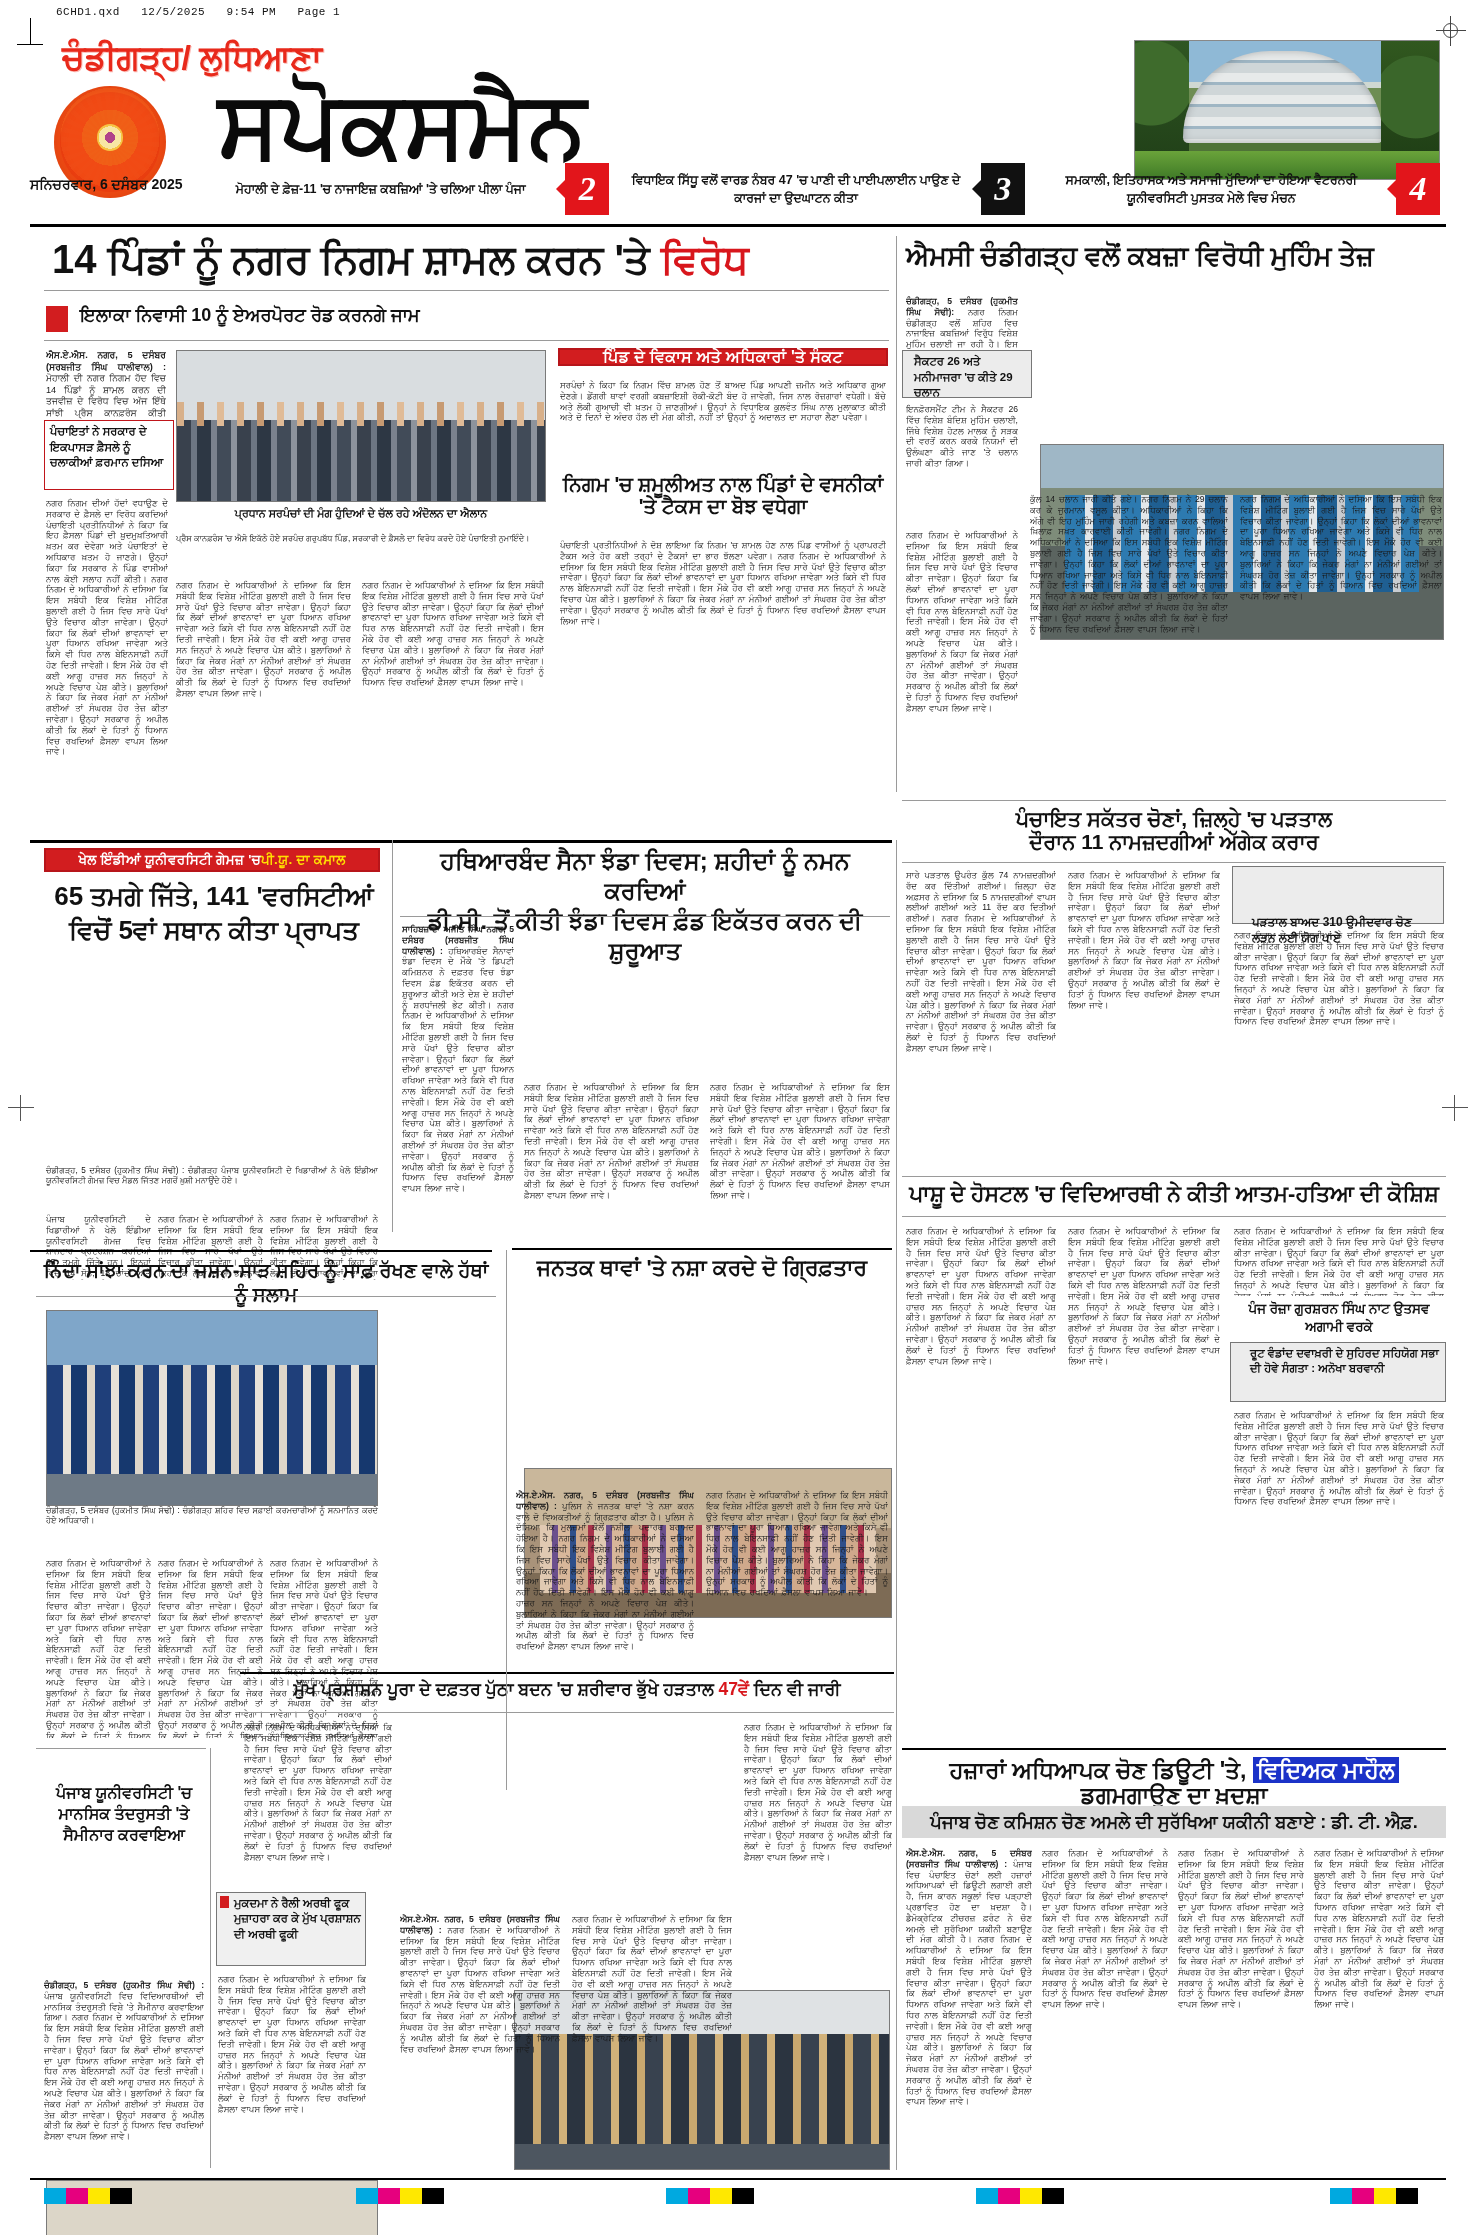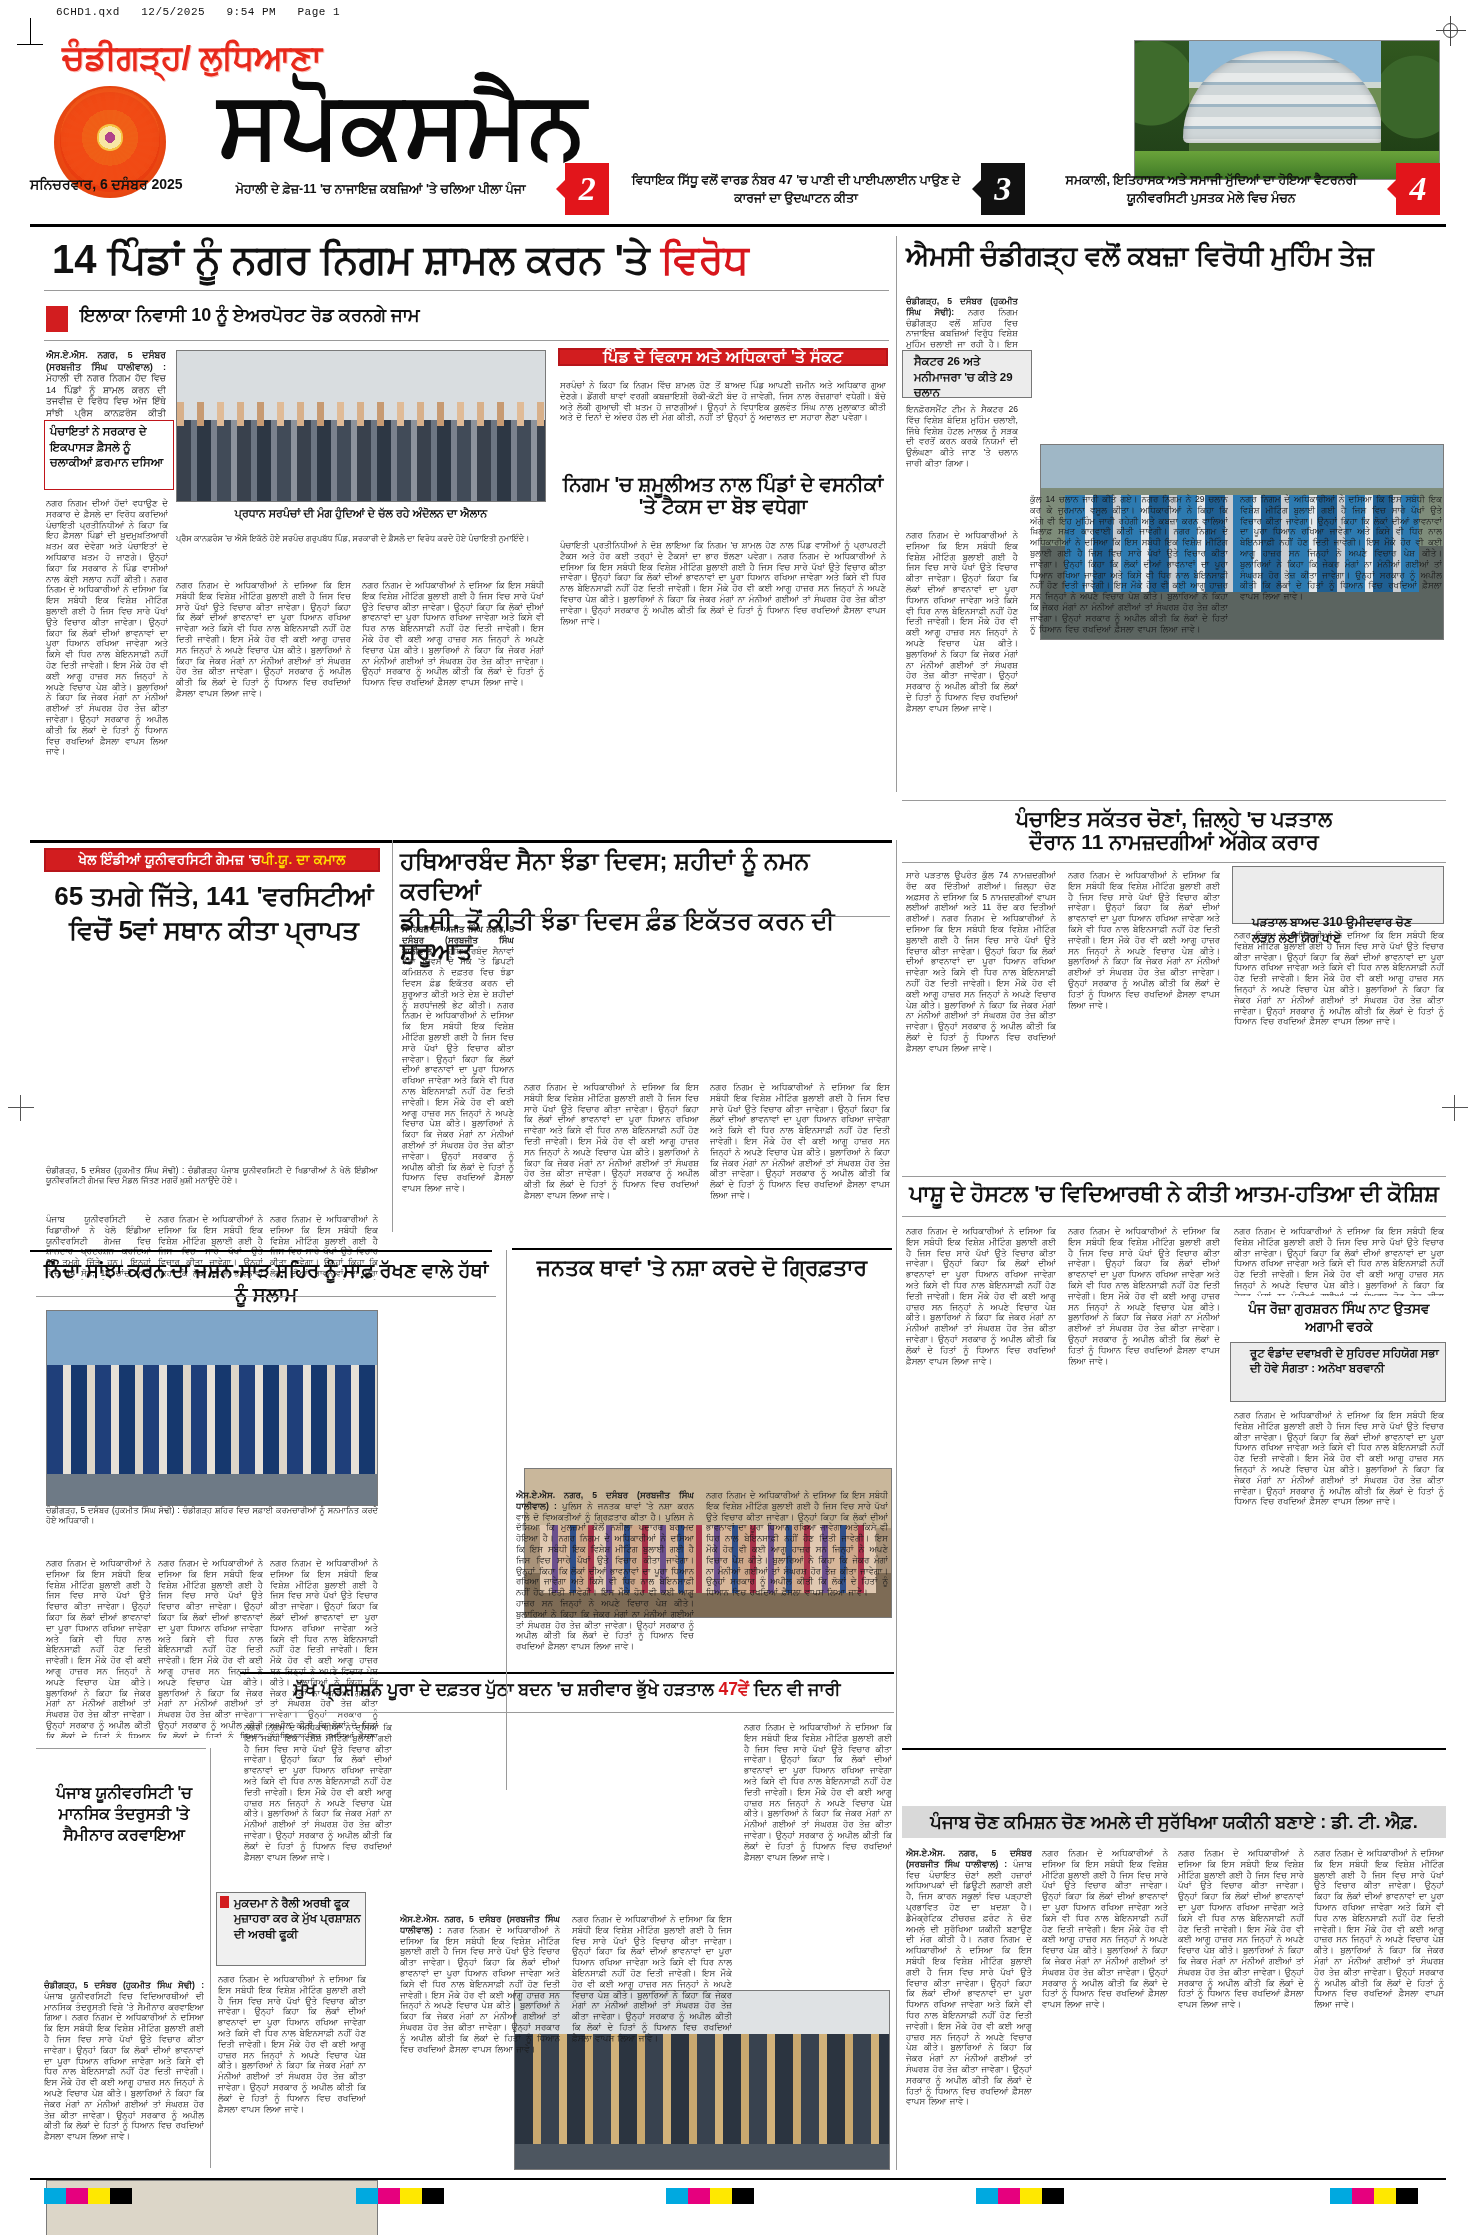--- a/index.html
+++ b/index.html
@@ -481,21 +481,21 @@
   <div class="col dense" style="left:46px; top:1214px; width:105px; height:66px;">
     <span>ਪੰਜਾਬ ਯੂਨੀਵਰਸਿਟੀ ਦੇ ਖਿਡਾਰੀਆਂ ਨੇ ਖੇਲੋ ਇੰਡੀਆ ਯੂਨੀਵਰਸਿਟੀ ਗੇਮਜ਼ ਵਿਚ ਸ਼ਾਨਦਾਰ ਪ੍ਰਦਰਸ਼ਨ ਕਰਦਿਆਂ 65 ਤਮਗੇ ਜਿੱਤੇ ਹਨ। ਇਨ੍ਹਾਂ ਵਿਚ 14 ਸੋਨ, 18 ਚਾਂਦੀ ਅਤੇ 33 ਕਾਂਸੀ ਦੇ ਤਮਗੇ ਸ਼ਾਮਲ ਹਨ। 141 ਯੂਨੀਵਰਸਿਟੀਆਂ ਵਿਚੋਂ ਪੰਜਾਬ ਯੂਨੀਵਰਸਿਟੀ ਨੇ 5ਵਾਂ ਸਥਾਨ ਹਾਸਲ ਕੀਤਾ।</span>
   </div>
   <div class="col dense" style="left:158px; top:1214px; width:105px; height:66px;">
     <span>ਨਗਰ ਨਿਗਮ ਦੇ ਅਧਿਕਾਰੀਆਂ ਨੇ ਦਸਿਆ ਕਿ ਇਸ ਸਬੰਧੀ ਇਕ ਵਿਸ਼ੇਸ਼ ਮੀਟਿੰਗ ਬੁਲਾਈ ਗਈ ਹੈ ਜਿਸ ਵਿਚ ਸਾਰੇ ਪੱਖਾਂ ਉਤੇ ਵਿਚਾਰ ਕੀਤਾ ਜਾਵੇਗਾ। ਉਨ੍ਹਾਂ ਕਿਹਾ ਕਿ ਲੋਕਾਂ ਦੀਆਂ ਭਾਵਨਾਵਾਂ ਦਾ ਪੂਰਾ ਧਿਆਨ ਰਖਿਆ ਜਾਵੇਗਾ ਅਤੇ ਕਿਸੇ ਵੀ ਧਿਰ ਨਾਲ ਬੇਇਨਸਾਫ਼ੀ ਨਹੀਂ ਹੋਣ ਦਿਤੀ ਜਾਵੇਗੀ। ਇਸ ਮੌਕੇ ਹੋਰ ਵੀ ਕਈ ਆਗੂ ਹਾਜ਼ਰ ਸਨ ਜਿਨ੍ਹਾਂ ਨੇ ਅਪਣੇ ਵਿਚਾਰ ਪੇਸ਼ ਕੀਤੇ। ਬੁਲਾਰਿਆਂ ਨੇ ਕਿਹਾ ਕਿ ਜੇਕਰ ਮੰਗਾਂ ਨਾ ਮੰਨੀਆਂ ਗਈਆਂ ਤਾਂ ਸੰਘਰਸ਼ ਹੋਰ ਤੇਜ਼ ਕੀਤਾ ਜਾਵੇਗਾ। ਉਨ੍ਹਾਂ ਸਰਕਾਰ ਨੂੰ ਅਪੀਲ ਕੀਤੀ ਕਿ ਲੋਕਾਂ ਦੇ ਹਿਤਾਂ ਨੂੰ ਧਿਆਨ ਵਿਚ ਰਖਦਿਆਂ ਫ਼ੈਸਲਾ ਵਾਪਸ ਲਿਆ ਜਾਵੇ।</span>
   </div>
   <div class="col dense" style="left:270px; top:1214px; width:108px; height:66px;">
     <span>ਨਗਰ ਨਿਗਮ ਦੇ ਅਧਿਕਾਰੀਆਂ ਨੇ ਦਸਿਆ ਕਿ ਇਸ ਸਬੰਧੀ ਇਕ ਵਿਸ਼ੇਸ਼ ਮੀਟਿੰਗ ਬੁਲਾਈ ਗਈ ਹੈ ਜਿਸ ਵਿਚ ਸਾਰੇ ਪੱਖਾਂ ਉਤੇ ਵਿਚਾਰ ਕੀਤਾ ਜਾਵੇਗਾ। ਉਨ੍ਹਾਂ ਕਿਹਾ ਕਿ ਲੋਕਾਂ ਦੀਆਂ ਭਾਵਨਾਵਾਂ ਦਾ ਪੂਰਾ ਧਿਆਨ ਰਖਿਆ ਜਾਵੇਗਾ ਅਤੇ ਕਿਸੇ ਵੀ ਧਿਰ ਨਾਲ ਬੇਇਨਸਾਫ਼ੀ ਨਹੀਂ ਹੋਣ ਦਿਤੀ ਜਾਵੇਗੀ। ਇਸ ਮੌਕੇ ਹੋਰ ਵੀ ਕਈ ਆਗੂ ਹਾਜ਼ਰ ਸਨ ਜਿਨ੍ਹਾਂ ਨੇ ਅਪਣੇ ਵਿਚਾਰ ਪੇਸ਼ ਕੀਤੇ। ਬੁਲਾਰਿਆਂ ਨੇ ਕਿਹਾ ਕਿ ਜੇਕਰ ਮੰਗਾਂ ਨਾ ਮੰਨੀਆਂ ਗਈਆਂ ਤਾਂ ਸੰਘਰਸ਼ ਹੋਰ ਤੇਜ਼ ਕੀਤਾ ਜਾਵੇਗਾ। ਉਨ੍ਹਾਂ ਸਰਕਾਰ ਨੂੰ ਅਪੀਲ ਕੀਤੀ ਕਿ ਲੋਕਾਂ ਦੇ ਹਿਤਾਂ ਨੂੰ ਧਿਆਨ ਵਿਚ ਰਖਦਿਆਂ ਫ਼ੈਸਲਾ ਵਾਪਸ ਲਿਆ ਜਾਵੇ।</span>
   </div>
 
-  <div class="hl" style="left:400px; top:846px; width:490px; font-size:24px; line-height:1.25;">
+  <div class="hl" style="left:400px; top:846px; width:490px; font-size:24px; text-align:center; line-height:1.25;">
     <div>ਹਥਿਆਰਬੰਦ ਸੈਨਾ ਝੰਡਾ ਦਿਵਸ; ਸ਼ਹੀਦਾਂ ਨੂੰ ਨਮਨ ਕਰਦਿਆਂ</div>
     <div>ਡੀ.ਸੀ. ਤੋਂ ਕੀਤੀ ਝੰਡਾ ਦਿਵਸ ਫ਼ੰਡ ਇਕੱਤਰ ਕਰਨ ਦੀ ਸ਼ੁਰੂਆਤ</div>
   </div>
   <div class="hrule" style="left:400px; top:916px; width:490px;"></div>
 
   <div class="col dense" style="left:402px; top:924px; width:112px; height:300px;">
     <span class="lead">ਸਾਹਿਬਜ਼ਾਦਾ ਅਜੀਤ ਸਿੰਘ ਨਗਰ, 5 ਦਸੰਬਰ (ਸਰਬਜੀਤ ਸਿੰਘ ਧਾਲੀਵਾਲ) :</span>
     <span>ਹਥਿਆਰਬੰਦ ਸੈਨਾਵਾਂ ਝੰਡਾ ਦਿਵਸ ਦੇ ਮੌਕੇ 'ਤੇ ਡਿਪਟੀ ਕਮਿਸ਼ਨਰ ਨੇ ਦਫ਼ਤਰ ਵਿਚ ਝੰਡਾ ਦਿਵਸ ਫ਼ੰਡ ਇਕੱਤਰ ਕਰਨ ਦੀ ਸ਼ੁਰੂਆਤ ਕੀਤੀ ਅਤੇ ਦੇਸ਼ ਦੇ ਸ਼ਹੀਦਾਂ ਨੂੰ ਸ਼ਰਧਾਂਜਲੀ ਭੇਟ ਕੀਤੀ।</span>
     <span>ਨਗਰ ਨਿਗਮ ਦੇ ਅਧਿਕਾਰੀਆਂ ਨੇ ਦਸਿਆ ਕਿ ਇਸ ਸਬੰਧੀ ਇਕ ਵਿਸ਼ੇਸ਼ ਮੀਟਿੰਗ ਬੁਲਾਈ ਗਈ ਹੈ ਜਿਸ ਵਿਚ ਸਾਰੇ ਪੱਖਾਂ ਉਤੇ ਵਿਚਾਰ ਕੀਤਾ ਜਾਵੇਗਾ। ਉਨ੍ਹਾਂ ਕਿਹਾ ਕਿ ਲੋਕਾਂ ਦੀਆਂ ਭਾਵਨਾਵਾਂ ਦਾ ਪੂਰਾ ਧਿਆਨ ਰਖਿਆ ਜਾਵੇਗਾ ਅਤੇ ਕਿਸੇ ਵੀ ਧਿਰ ਨਾਲ ਬੇਇਨਸਾਫ਼ੀ ਨਹੀਂ ਹੋਣ ਦਿਤੀ ਜਾਵੇਗੀ। ਇਸ ਮੌਕੇ ਹੋਰ ਵੀ ਕਈ ਆਗੂ ਹਾਜ਼ਰ ਸਨ ਜਿਨ੍ਹਾਂ ਨੇ ਅਪਣੇ ਵਿਚਾਰ ਪੇਸ਼ ਕੀਤੇ। ਬੁਲਾਰਿਆਂ ਨੇ ਕਿਹਾ ਕਿ ਜੇਕਰ ਮੰਗਾਂ ਨਾ ਮੰਨੀਆਂ ਗਈਆਂ ਤਾਂ ਸੰਘਰਸ਼ ਹੋਰ ਤੇਜ਼ ਕੀਤਾ ਜਾਵੇਗਾ। ਉਨ੍ਹਾਂ ਸਰਕਾਰ ਨੂੰ ਅਪੀਲ ਕੀਤੀ ਕਿ ਲੋਕਾਂ ਦੇ ਹਿਤਾਂ ਨੂੰ ਧਿਆਨ ਵਿਚ ਰਖਦਿਆਂ ਫ਼ੈਸਲਾ ਵਾਪਸ ਲਿਆ ਜਾਵੇ।</span>
   </div>
@@ -590,20 +590,23 @@
     <span>ਨਗਰ ਨਿਗਮ ਦੇ ਅਧਿਕਾਰੀਆਂ ਨੇ ਦਸਿਆ ਕਿ ਇਸ ਸਬੰਧੀ ਇਕ ਵਿਸ਼ੇਸ਼ ਮੀਟਿੰਗ ਬੁਲਾਈ ਗਈ ਹੈ ਜਿਸ ਵਿਚ ਸਾਰੇ ਪੱਖਾਂ ਉਤੇ ਵਿਚਾਰ ਕੀਤਾ ਜਾਵੇਗਾ। ਉਨ੍ਹਾਂ ਕਿਹਾ ਕਿ ਲੋਕਾਂ ਦੀਆਂ ਭਾਵਨਾਵਾਂ ਦਾ ਪੂਰਾ ਧਿਆਨ ਰਖਿਆ ਜਾਵੇਗਾ ਅਤੇ ਕਿਸੇ ਵੀ ਧਿਰ ਨਾਲ ਬੇਇਨਸਾਫ਼ੀ ਨਹੀਂ ਹੋਣ ਦਿਤੀ ਜਾਵੇਗੀ। ਇਸ ਮੌਕੇ ਹੋਰ ਵੀ ਕਈ ਆਗੂ ਹਾਜ਼ਰ ਸਨ ਜਿਨ੍ਹਾਂ ਨੇ ਅਪਣੇ ਵਿਚਾਰ ਪੇਸ਼ ਕੀਤੇ। ਬੁਲਾਰਿਆਂ ਨੇ ਕਿਹਾ ਕਿ ਜੇਕਰ ਮੰਗਾਂ ਨਾ ਮੰਨੀਆਂ ਗਈਆਂ ਤਾਂ ਸੰਘਰਸ਼ ਹੋਰ ਤੇਜ਼ ਕੀਤਾ ਜਾਵੇਗਾ। ਉਨ੍ਹਾਂ ਸਰਕਾਰ ਨੂੰ ਅਪੀਲ ਕੀਤੀ ਕਿ ਲੋਕਾਂ ਦੇ ਹਿਤਾਂ ਨੂੰ ਧਿਆਨ ਵਿਚ ਰਖਦਿਆਂ ਫ਼ੈਸਲਾ ਵਾਪਸ ਲਿਆ ਜਾਵੇ।</span>
   </div>
   <div class="col dense" style="left:572px; top:1914px; width:160px; height:252px;">
     <span>ਨਗਰ ਨਿਗਮ ਦੇ ਅਧਿਕਾਰੀਆਂ ਨੇ ਦਸਿਆ ਕਿ ਇਸ ਸਬੰਧੀ ਇਕ ਵਿਸ਼ੇਸ਼ ਮੀਟਿੰਗ ਬੁਲਾਈ ਗਈ ਹੈ ਜਿਸ ਵਿਚ ਸਾਰੇ ਪੱਖਾਂ ਉਤੇ ਵਿਚਾਰ ਕੀਤਾ ਜਾਵੇਗਾ। ਉਨ੍ਹਾਂ ਕਿਹਾ ਕਿ ਲੋਕਾਂ ਦੀਆਂ ਭਾਵਨਾਵਾਂ ਦਾ ਪੂਰਾ ਧਿਆਨ ਰਖਿਆ ਜਾਵੇਗਾ ਅਤੇ ਕਿਸੇ ਵੀ ਧਿਰ ਨਾਲ ਬੇਇਨਸਾਫ਼ੀ ਨਹੀਂ ਹੋਣ ਦਿਤੀ ਜਾਵੇਗੀ। ਇਸ ਮੌਕੇ ਹੋਰ ਵੀ ਕਈ ਆਗੂ ਹਾਜ਼ਰ ਸਨ ਜਿਨ੍ਹਾਂ ਨੇ ਅਪਣੇ ਵਿਚਾਰ ਪੇਸ਼ ਕੀਤੇ। ਬੁਲਾਰਿਆਂ ਨੇ ਕਿਹਾ ਕਿ ਜੇਕਰ ਮੰਗਾਂ ਨਾ ਮੰਨੀਆਂ ਗਈਆਂ ਤਾਂ ਸੰਘਰਸ਼ ਹੋਰ ਤੇਜ਼ ਕੀਤਾ ਜਾਵੇਗਾ। ਉਨ੍ਹਾਂ ਸਰਕਾਰ ਨੂੰ ਅਪੀਲ ਕੀਤੀ ਕਿ ਲੋਕਾਂ ਦੇ ਹਿਤਾਂ ਨੂੰ ਧਿਆਨ ਵਿਚ ਰਖਦਿਆਂ ਫ਼ੈਸਲਾ ਵਾਪਸ ਲਿਆ ਜਾਵੇ।</span>
   </div>
   <div class="col dense" style="left:744px; top:1722px; width:148px; height:444px;">
     <span>ਨਗਰ ਨਿਗਮ ਦੇ ਅਧਿਕਾਰੀਆਂ ਨੇ ਦਸਿਆ ਕਿ ਇਸ ਸਬੰਧੀ ਇਕ ਵਿਸ਼ੇਸ਼ ਮੀਟਿੰਗ ਬੁਲਾਈ ਗਈ ਹੈ ਜਿਸ ਵਿਚ ਸਾਰੇ ਪੱਖਾਂ ਉਤੇ ਵਿਚਾਰ ਕੀਤਾ ਜਾਵੇਗਾ। ਉਨ੍ਹਾਂ ਕਿਹਾ ਕਿ ਲੋਕਾਂ ਦੀਆਂ ਭਾਵਨਾਵਾਂ ਦਾ ਪੂਰਾ ਧਿਆਨ ਰਖਿਆ ਜਾਵੇਗਾ ਅਤੇ ਕਿਸੇ ਵੀ ਧਿਰ ਨਾਲ ਬੇਇਨਸਾਫ਼ੀ ਨਹੀਂ ਹੋਣ ਦਿਤੀ ਜਾਵੇਗੀ। ਇਸ ਮੌਕੇ ਹੋਰ ਵੀ ਕਈ ਆਗੂ ਹਾਜ਼ਰ ਸਨ ਜਿਨ੍ਹਾਂ ਨੇ ਅਪਣੇ ਵਿਚਾਰ ਪੇਸ਼ ਕੀਤੇ। ਬੁਲਾਰਿਆਂ ਨੇ ਕਿਹਾ ਕਿ ਜੇਕਰ ਮੰਗਾਂ ਨਾ ਮੰਨੀਆਂ ਗਈਆਂ ਤਾਂ ਸੰਘਰਸ਼ ਹੋਰ ਤੇਜ਼ ਕੀਤਾ ਜਾਵੇਗਾ। ਉਨ੍ਹਾਂ ਸਰਕਾਰ ਨੂੰ ਅਪੀਲ ਕੀਤੀ ਕਿ ਲੋਕਾਂ ਦੇ ਹਿਤਾਂ ਨੂੰ ਧਿਆਨ ਵਿਚ ਰਖਦਿਆਂ ਫ਼ੈਸਲਾ ਵਾਪਸ ਲਿਆ ਜਾਵੇ।</span>
   </div>
 
   <div class="rule-thick" style="left:902px; top:1748px; width:544px; height:2px;"></div>
+  <div class="hl" style="left:902px; top:1758px; width:544px; font-size:23px; text-align:center;">
+    <span>ਹਜ਼ਾਰਾਂ ਅਧਿਆਪਕ ਚੋਣ ਡਿਊਟੀ 'ਤੇ, </span><span class="blue-hl">ਵਿਦਿਅਕ ਮਾਹੌਲ</span><span> ਡਗਮਗਾਉਣ ਦਾ ਖ਼ਦਸ਼ਾ</span>
+  </div>
   <div class="grey-head" style="left:902px; top:1806px; width:544px; height:32px; font-size:18px;">ਪੰਜਾਬ ਚੋਣ ਕਮਿਸ਼ਨ ਚੋਣ ਅਮਲੇ ਦੀ ਸੁਰੱਖਿਆ ਯਕੀਨੀ ਬਣਾਏ : ਡੀ. ਟੀ. ਐਫ਼.</div>
 
   <div class="col dense" style="left:906px; top:1848px; width:126px; height:318px;">
     <span class="lead">ਐਸ.ਏ.ਐਸ. ਨਗਰ, 5 ਦਸੰਬਰ (ਸਰਬਜੀਤ ਸਿੰਘ ਧਾਲੀਵਾਲ) :</span>
     <span>ਪੰਜਾਬ ਵਿਚ ਪੰਚਾਇਤ ਚੋਣਾਂ ਲਈ ਹਜ਼ਾਰਾਂ ਅਧਿਆਪਕਾਂ ਦੀ ਡਿਊਟੀ ਲਗਾਈ ਗਈ ਹੈ, ਜਿਸ ਕਾਰਨ ਸਕੂਲਾਂ ਵਿਚ ਪੜ੍ਹਾਈ ਪ੍ਰਭਾਵਿਤ ਹੋਣ ਦਾ ਖ਼ਦਸ਼ਾ ਹੈ। ਡੈਮੋਕ੍ਰੇਟਿਕ ਟੀਚਰਜ਼ ਫ਼ਰੰਟ ਨੇ ਚੋਣ ਅਮਲੇ ਦੀ ਸੁਰੱਖਿਆ ਯਕੀਨੀ ਬਣਾਉਣ ਦੀ ਮੰਗ ਕੀਤੀ ਹੈ।</span>
     <span>ਨਗਰ ਨਿਗਮ ਦੇ ਅਧਿਕਾਰੀਆਂ ਨੇ ਦਸਿਆ ਕਿ ਇਸ ਸਬੰਧੀ ਇਕ ਵਿਸ਼ੇਸ਼ ਮੀਟਿੰਗ ਬੁਲਾਈ ਗਈ ਹੈ ਜਿਸ ਵਿਚ ਸਾਰੇ ਪੱਖਾਂ ਉਤੇ ਵਿਚਾਰ ਕੀਤਾ ਜਾਵੇਗਾ। ਉਨ੍ਹਾਂ ਕਿਹਾ ਕਿ ਲੋਕਾਂ ਦੀਆਂ ਭਾਵਨਾਵਾਂ ਦਾ ਪੂਰਾ ਧਿਆਨ ਰਖਿਆ ਜਾਵੇਗਾ ਅਤੇ ਕਿਸੇ ਵੀ ਧਿਰ ਨਾਲ ਬੇਇਨਸਾਫ਼ੀ ਨਹੀਂ ਹੋਣ ਦਿਤੀ ਜਾਵੇਗੀ। ਇਸ ਮੌਕੇ ਹੋਰ ਵੀ ਕਈ ਆਗੂ ਹਾਜ਼ਰ ਸਨ ਜਿਨ੍ਹਾਂ ਨੇ ਅਪਣੇ ਵਿਚਾਰ ਪੇਸ਼ ਕੀਤੇ। ਬੁਲਾਰਿਆਂ ਨੇ ਕਿਹਾ ਕਿ ਜੇਕਰ ਮੰਗਾਂ ਨਾ ਮੰਨੀਆਂ ਗਈਆਂ ਤਾਂ ਸੰਘਰਸ਼ ਹੋਰ ਤੇਜ਼ ਕੀਤਾ ਜਾਵੇਗਾ। ਉਨ੍ਹਾਂ ਸਰਕਾਰ ਨੂੰ ਅਪੀਲ ਕੀਤੀ ਕਿ ਲੋਕਾਂ ਦੇ ਹਿਤਾਂ ਨੂੰ ਧਿਆਨ ਵਿਚ ਰਖਦਿਆਂ ਫ਼ੈਸਲਾ ਵਾਪਸ ਲਿਆ ਜਾਵੇ।</span>
   </div>
   <div class="col dense" style="left:1042px; top:1848px; width:126px; height:318px;">
     <span>ਨਗਰ ਨਿਗਮ ਦੇ ਅਧਿਕਾਰੀਆਂ ਨੇ ਦਸਿਆ ਕਿ ਇਸ ਸਬੰਧੀ ਇਕ ਵਿਸ਼ੇਸ਼ ਮੀਟਿੰਗ ਬੁਲਾਈ ਗਈ ਹੈ ਜਿਸ ਵਿਚ ਸਾਰੇ ਪੱਖਾਂ ਉਤੇ ਵਿਚਾਰ ਕੀਤਾ ਜਾਵੇਗਾ। ਉਨ੍ਹਾਂ ਕਿਹਾ ਕਿ ਲੋਕਾਂ ਦੀਆਂ ਭਾਵਨਾਵਾਂ ਦਾ ਪੂਰਾ ਧਿਆਨ ਰਖਿਆ ਜਾਵੇਗਾ ਅਤੇ ਕਿਸੇ ਵੀ ਧਿਰ ਨਾਲ ਬੇਇਨਸਾਫ਼ੀ ਨਹੀਂ ਹੋਣ ਦਿਤੀ ਜਾਵੇਗੀ। ਇਸ ਮੌਕੇ ਹੋਰ ਵੀ ਕਈ ਆਗੂ ਹਾਜ਼ਰ ਸਨ ਜਿਨ੍ਹਾਂ ਨੇ ਅਪਣੇ ਵਿਚਾਰ ਪੇਸ਼ ਕੀਤੇ। ਬੁਲਾਰਿਆਂ ਨੇ ਕਿਹਾ ਕਿ ਜੇਕਰ ਮੰਗਾਂ ਨਾ ਮੰਨੀਆਂ ਗਈਆਂ ਤਾਂ ਸੰਘਰਸ਼ ਹੋਰ ਤੇਜ਼ ਕੀਤਾ ਜਾਵੇਗਾ। ਉਨ੍ਹਾਂ ਸਰਕਾਰ ਨੂੰ ਅਪੀਲ ਕੀਤੀ ਕਿ ਲੋਕਾਂ ਦੇ ਹਿਤਾਂ ਨੂੰ ਧਿਆਨ ਵਿਚ ਰਖਦਿਆਂ ਫ਼ੈਸਲਾ ਵਾਪਸ ਲਿਆ ਜਾਵੇ।</span>
   </div>

